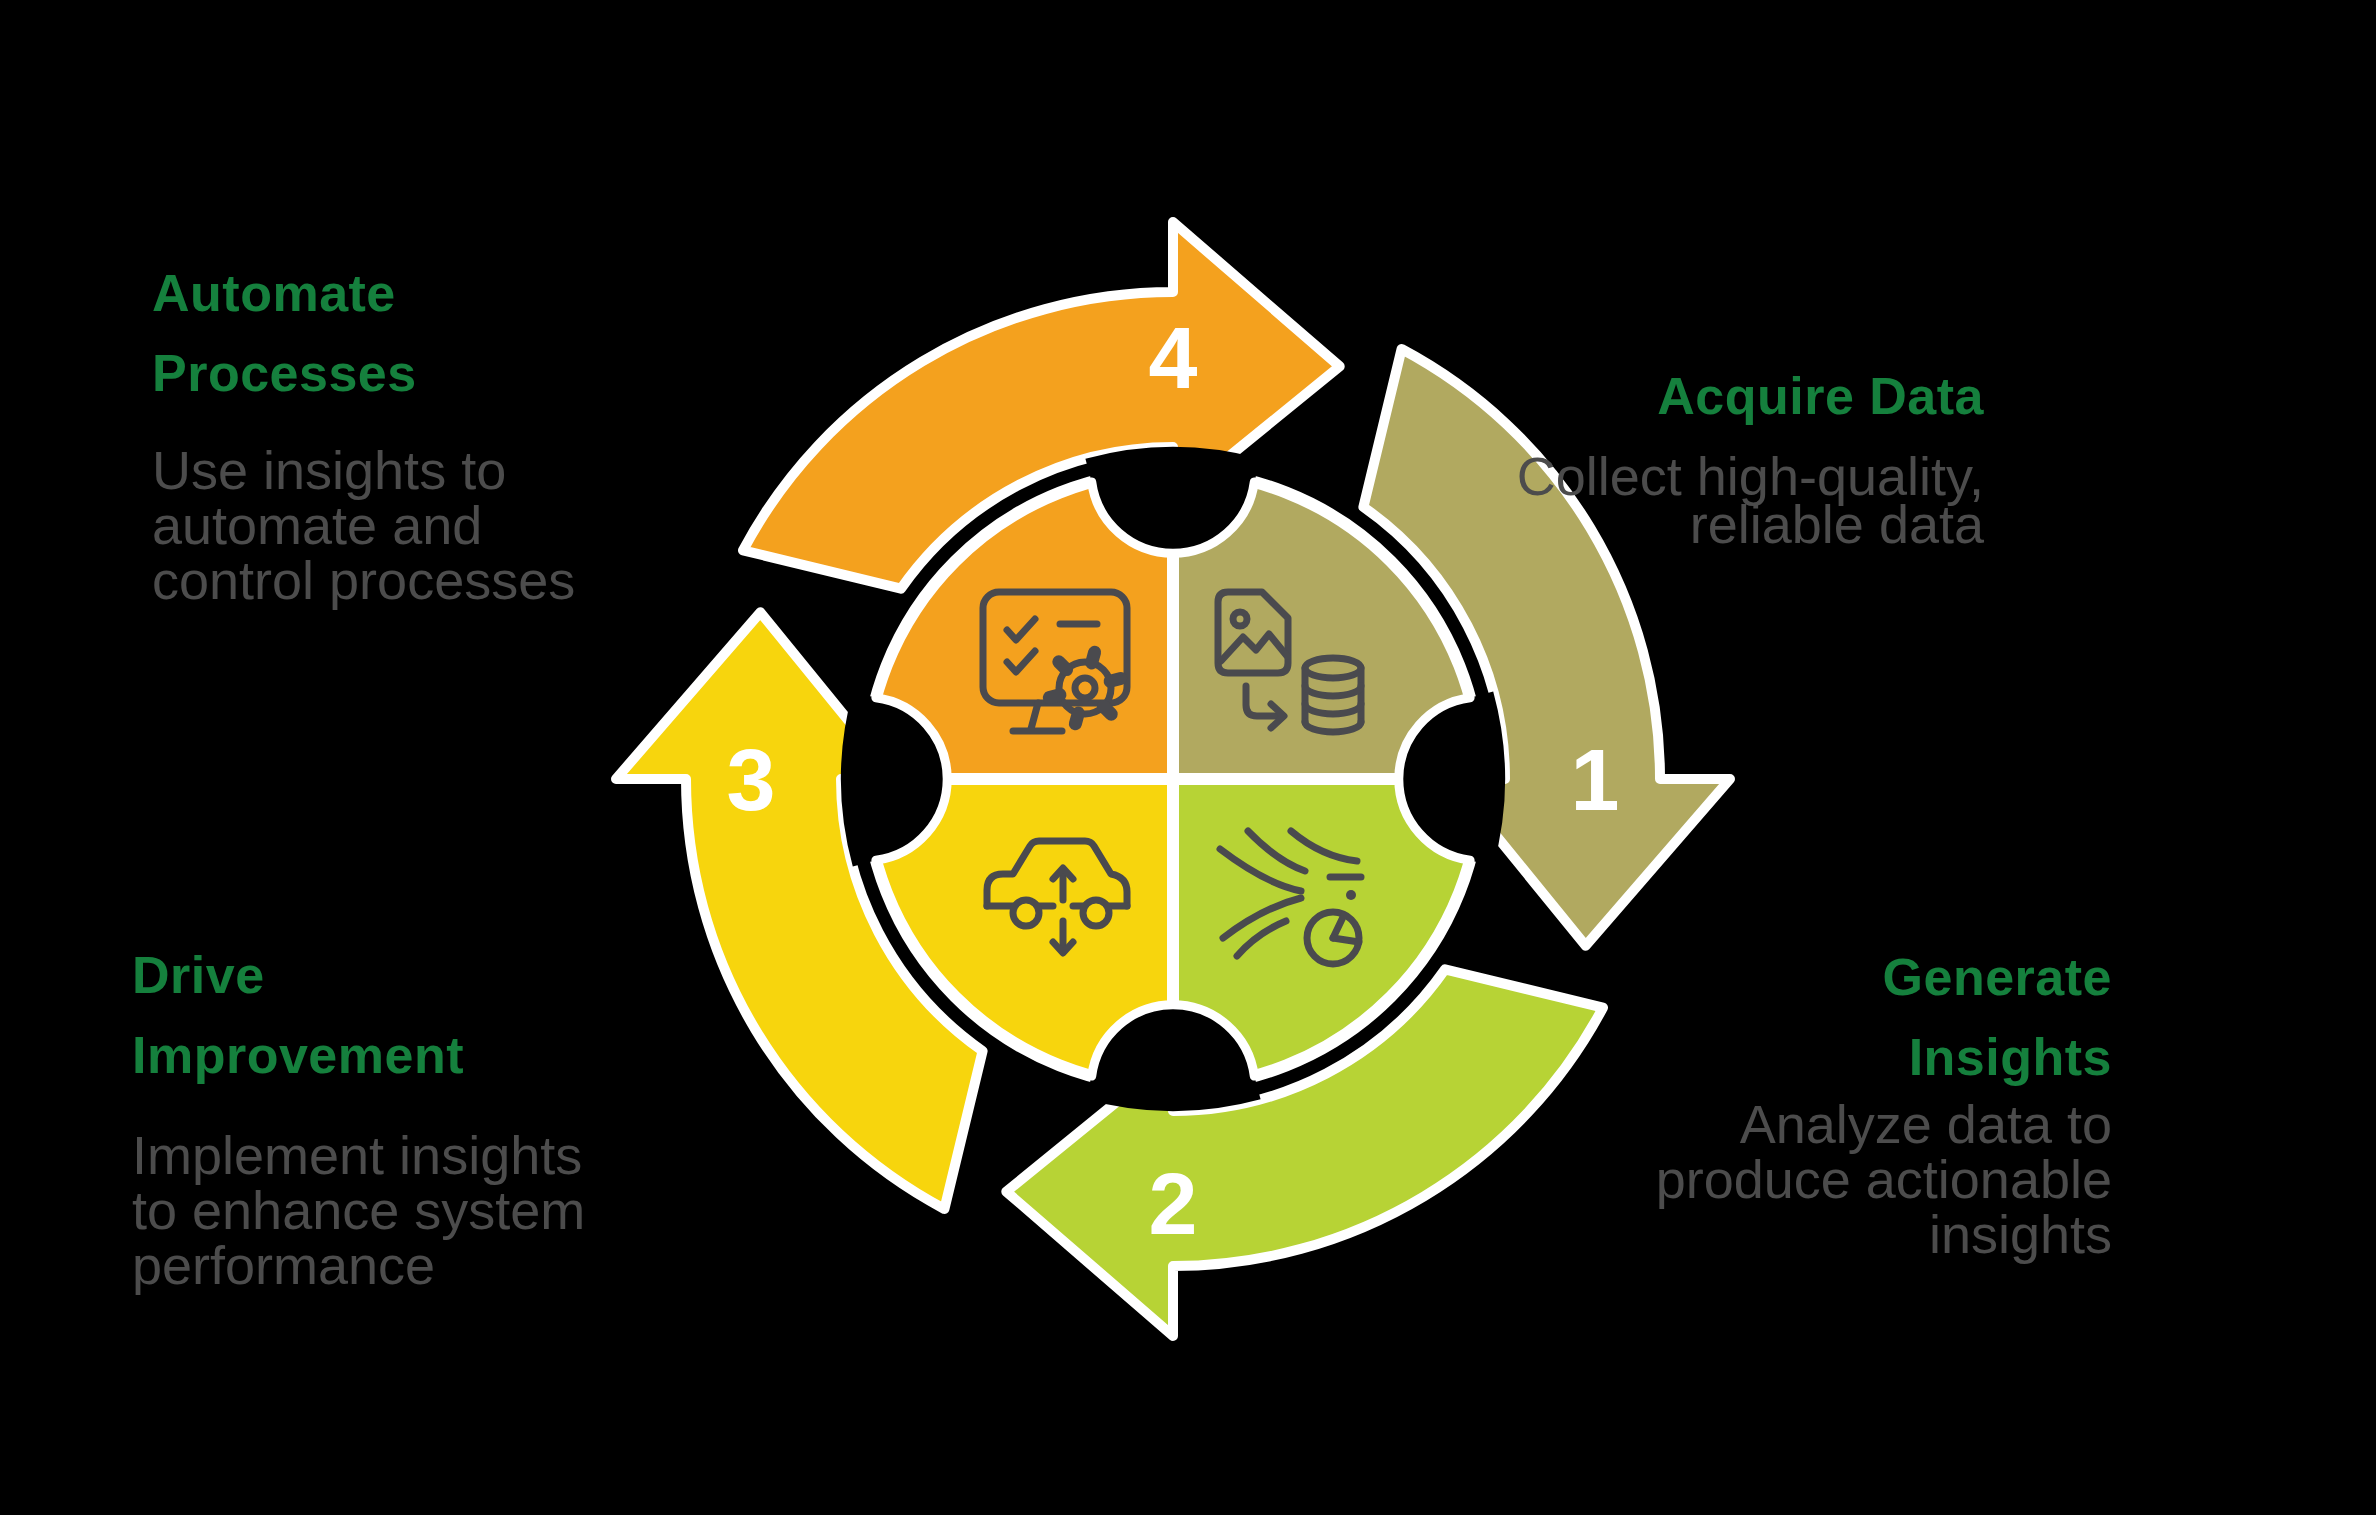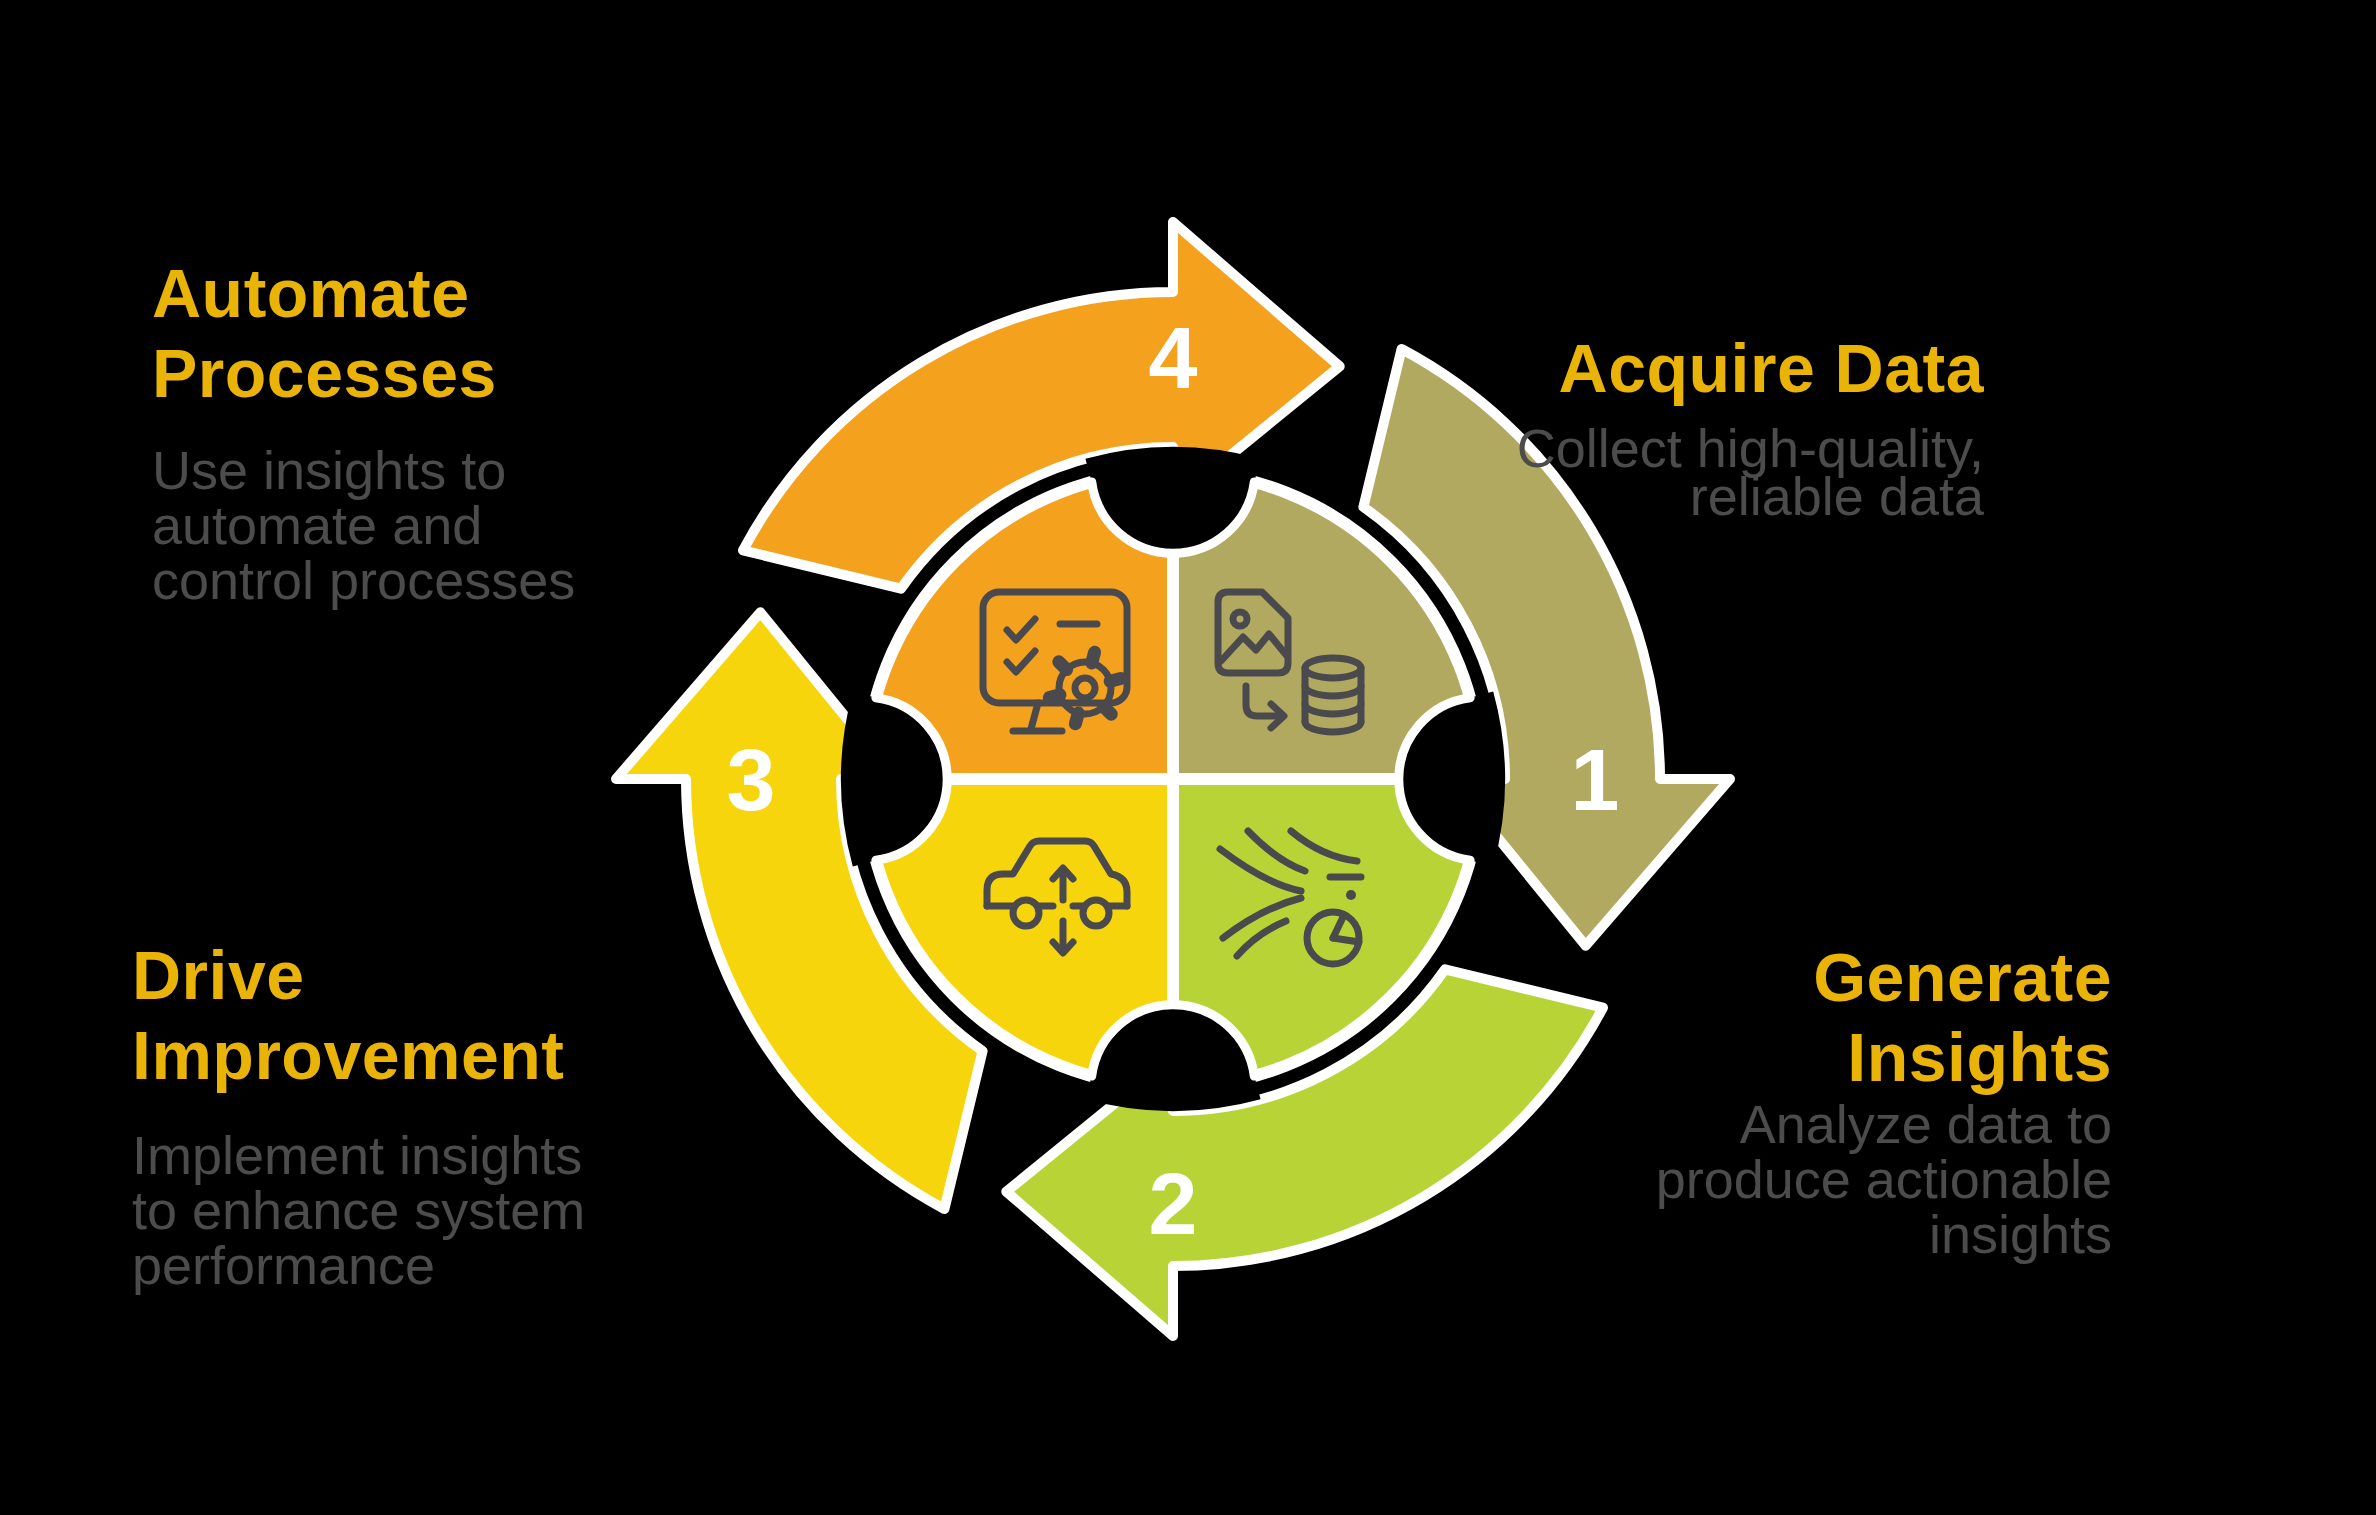--- a/index.html
+++ b/index.html
@@ -4,21 +4,21 @@
 <style>
   html,body { margin:0; padding:0; background:#000; }
   .stage {
     position:relative; width:2376px; height:1515px;
     background:#000000; overflow:hidden;
     font-family:"Liberation Sans", "DejaVu Sans", sans-serif;
   }
   .stage svg { position:absolute; left:0; top:0; }
   .tblock { position:absolute; }
   .tblock.right { text-align:right; }
-  .t-title { font-size:68px; line-height:80px; font-weight:bold; color:#eab308; letter-spacing:0.5px; }
+  .t-title { font-size:52px; line-height:80px; font-weight:bold; color:#15803d; letter-spacing:0.5px; }
   .t-body  { font-size:54px; line-height:55px; color:#4C4C4C; }
   .tblock.tl .t-body { margin-top:30px; }
   .tblock.tr .t-body { margin-top:16px; line-height:48px; }
   .tblock.bl .t-body { margin-top:33px; }
   .tblock.br .t-body { }
   .num {
     font-family:"Liberation Sans", "DejaVu Sans", sans-serif;
     font-weight:bold; font-size:88px;
   }
 </style>
@@ -135,21 +135,21 @@
       <div>Automate</div>
       <div>Processes</div>
     </div>
     <div class="t-body">
       <div>Use insights to</div>
       <div>automate and</div>
       <div>control processes</div>
     </div>
   </div>
 
-  <div class="tblock tr right" style="right:392px; top:328px;">
+  <div class="tblock tr right" style="right:392px; top:356px;">
     <div class="t-title">
       <div>Acquire Data</div>
     </div>
     <div class="t-body">
       <div>Collect high-quality,</div>
       <div>reliable data</div>
     </div>
   </div>
 
   <div class="tblock bl" style="left:132px; top:935px;">

